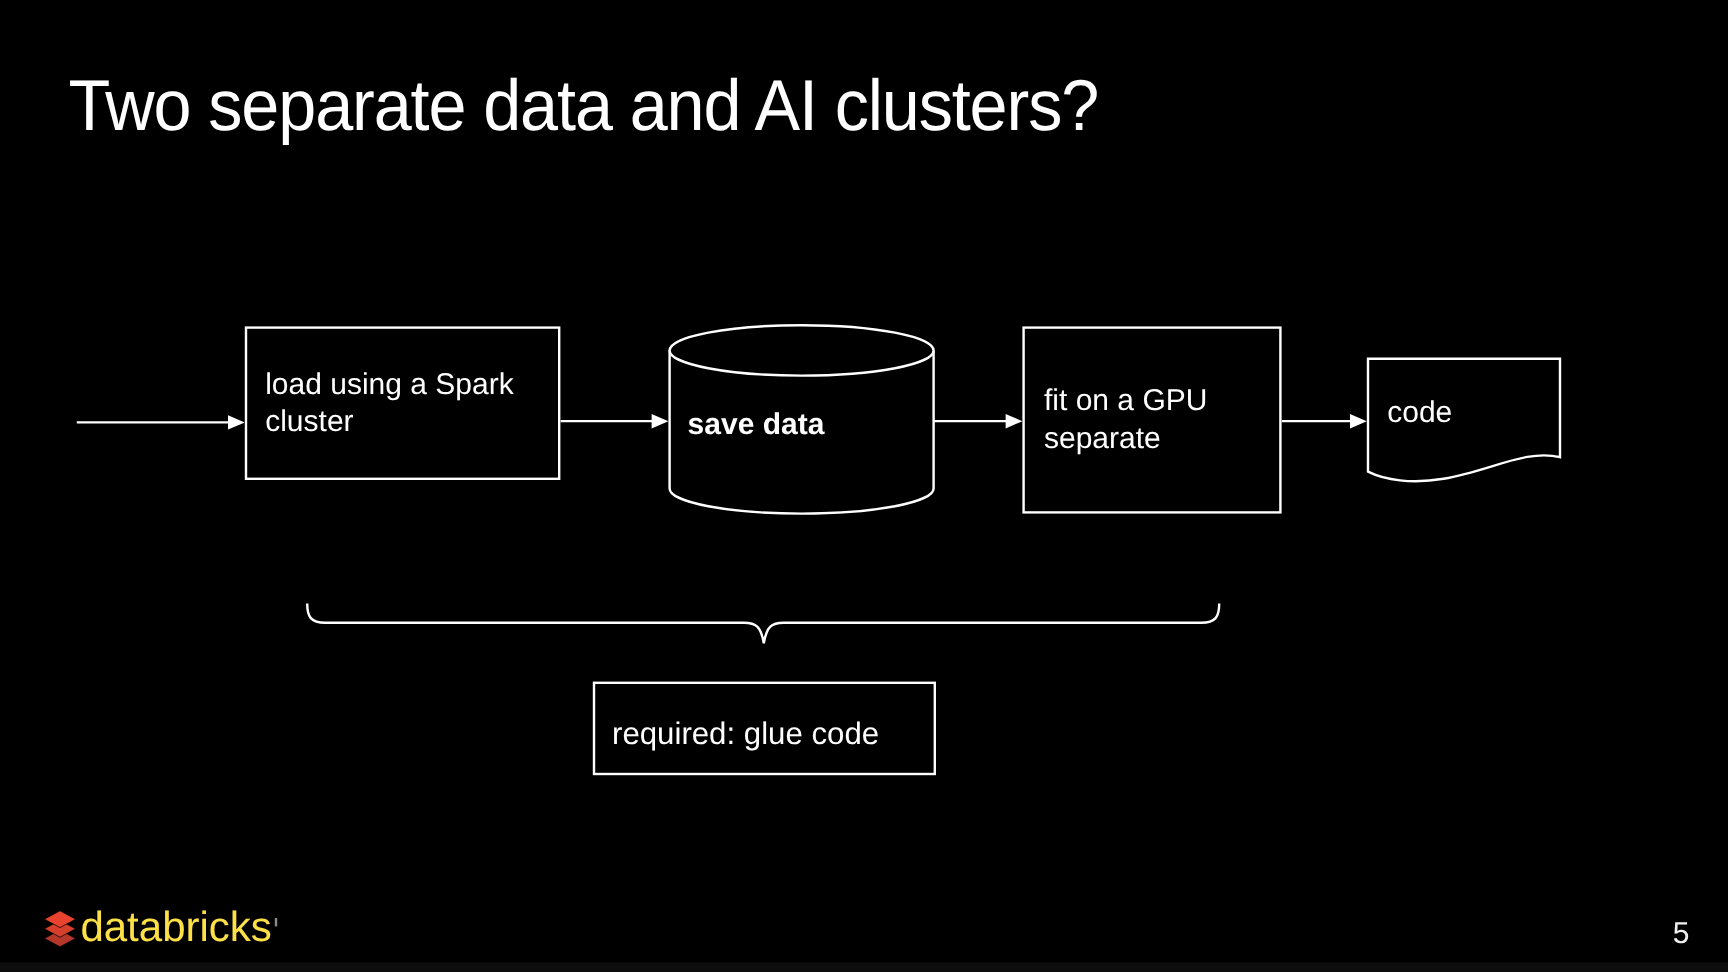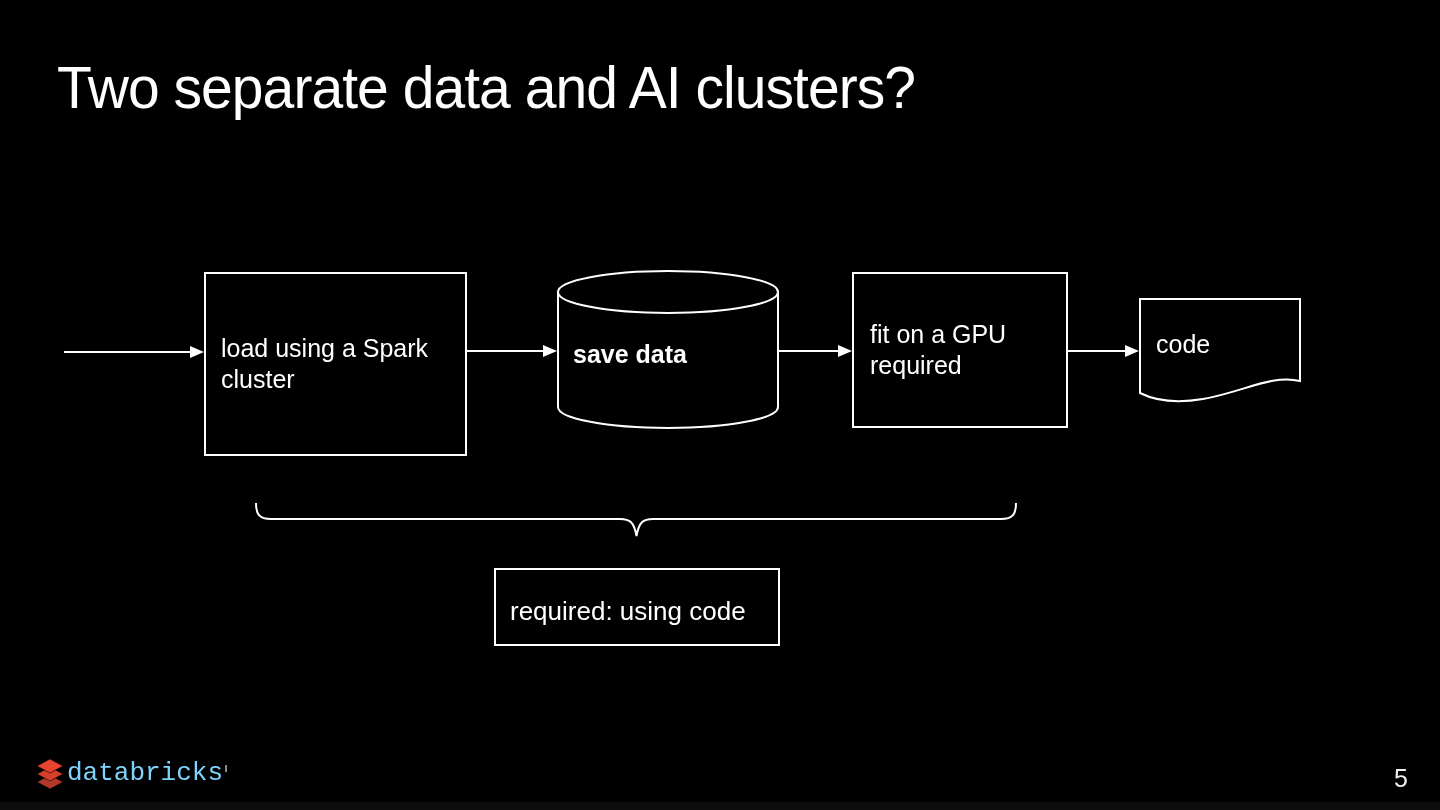--- a/index.html
+++ b/index.html
@@ -45,21 +45,21 @@
     align-items: center;
     font-size: 25px;
     line-height: 31px;
     color: #ffffff;
   }
   .node-box .label {
     display: block;
   }
   .box-spark {
     left: 204px; top: 272px;
-    width: 263px; height: 184px;
+    width: 263px; height: 128px;
     padding-left: 15px; padding-right: 10px;
   }
   .box-gpu {
     left: 852px; top: 272px;
     width: 216px; height: 156px;
     padding-left: 16px; padding-right: 8px;
   }
   .box-glue {
     left: 494px; top: 568px;
     width: 286px; height: 78px;
@@ -82,24 +82,24 @@
     top: 755px;
     display: flex;
     align-items: flex-start;
   }
   .logo-icon {
     width: 28px;
     height: 40px;
     margin-top: 2px;
   }
   .logo-wordmark {
-    font-family: Liberation Mono, monospace;
-    font-size: 26px;
+    font-family: Liberation Sans, sans-serif;
+    font-size: 35px;
     line-height: 36px;
-    color: #7dd3fc;
+    color: #fde047;
     margin-left: 3px;
     letter-spacing: 0px;
   }
   .tm-tick {
     width: 2px;
     height: 7px;
     background: #8a8a8a;
     margin-left: 2px;
     margin-top: 10px;
   }
@@ -164,29 +164,29 @@
              C 639 522 643 519 653 519
              L 1001 519
              C 1013 519 1016 514 1016 503" fill="none" stroke="#ffffff" stroke-width="2"></path>
   </svg>
 
   <div class="node-box box-spark">
     <span class="label">load using a Spark cluster</span>
   </div>
 
   <div class="node-box box-gpu">
-    <span class="label">fit on a GPU required</span>
+    <span class="label">fit on a GPU separate</span>
   </div>
 
   <div class="float-label label-savedata">save data</div>
 
   <div class="float-label label-model">code</div>
 
   <div class="node-box box-glue">
-    <span class="label">required: using code</span>
+    <span class="label">required: glue code</span>
   </div>
 
   <div class="footer-logo">
     <svg class="logo-icon" viewBox="0 0 28 38" xmlns="http://www.w3.org/2000/svg">
       <polygon points="14,17 27,24 14,31 1,24" fill="#B5372A" stroke="#000000" stroke-width="0.6"></polygon>
       <polygon points="14,9 27,16 14,23 1,16" fill="#D63F2C" stroke="#000000" stroke-width="0.6"></polygon>
       <polygon points="14,1 27,8 14,15 1,8" fill="#E8432E" stroke="#000000" stroke-width="0.6"></polygon>
     </svg>
     <span class="logo-wordmark">databricks</span>
     <span class="tm-tick"></span>

